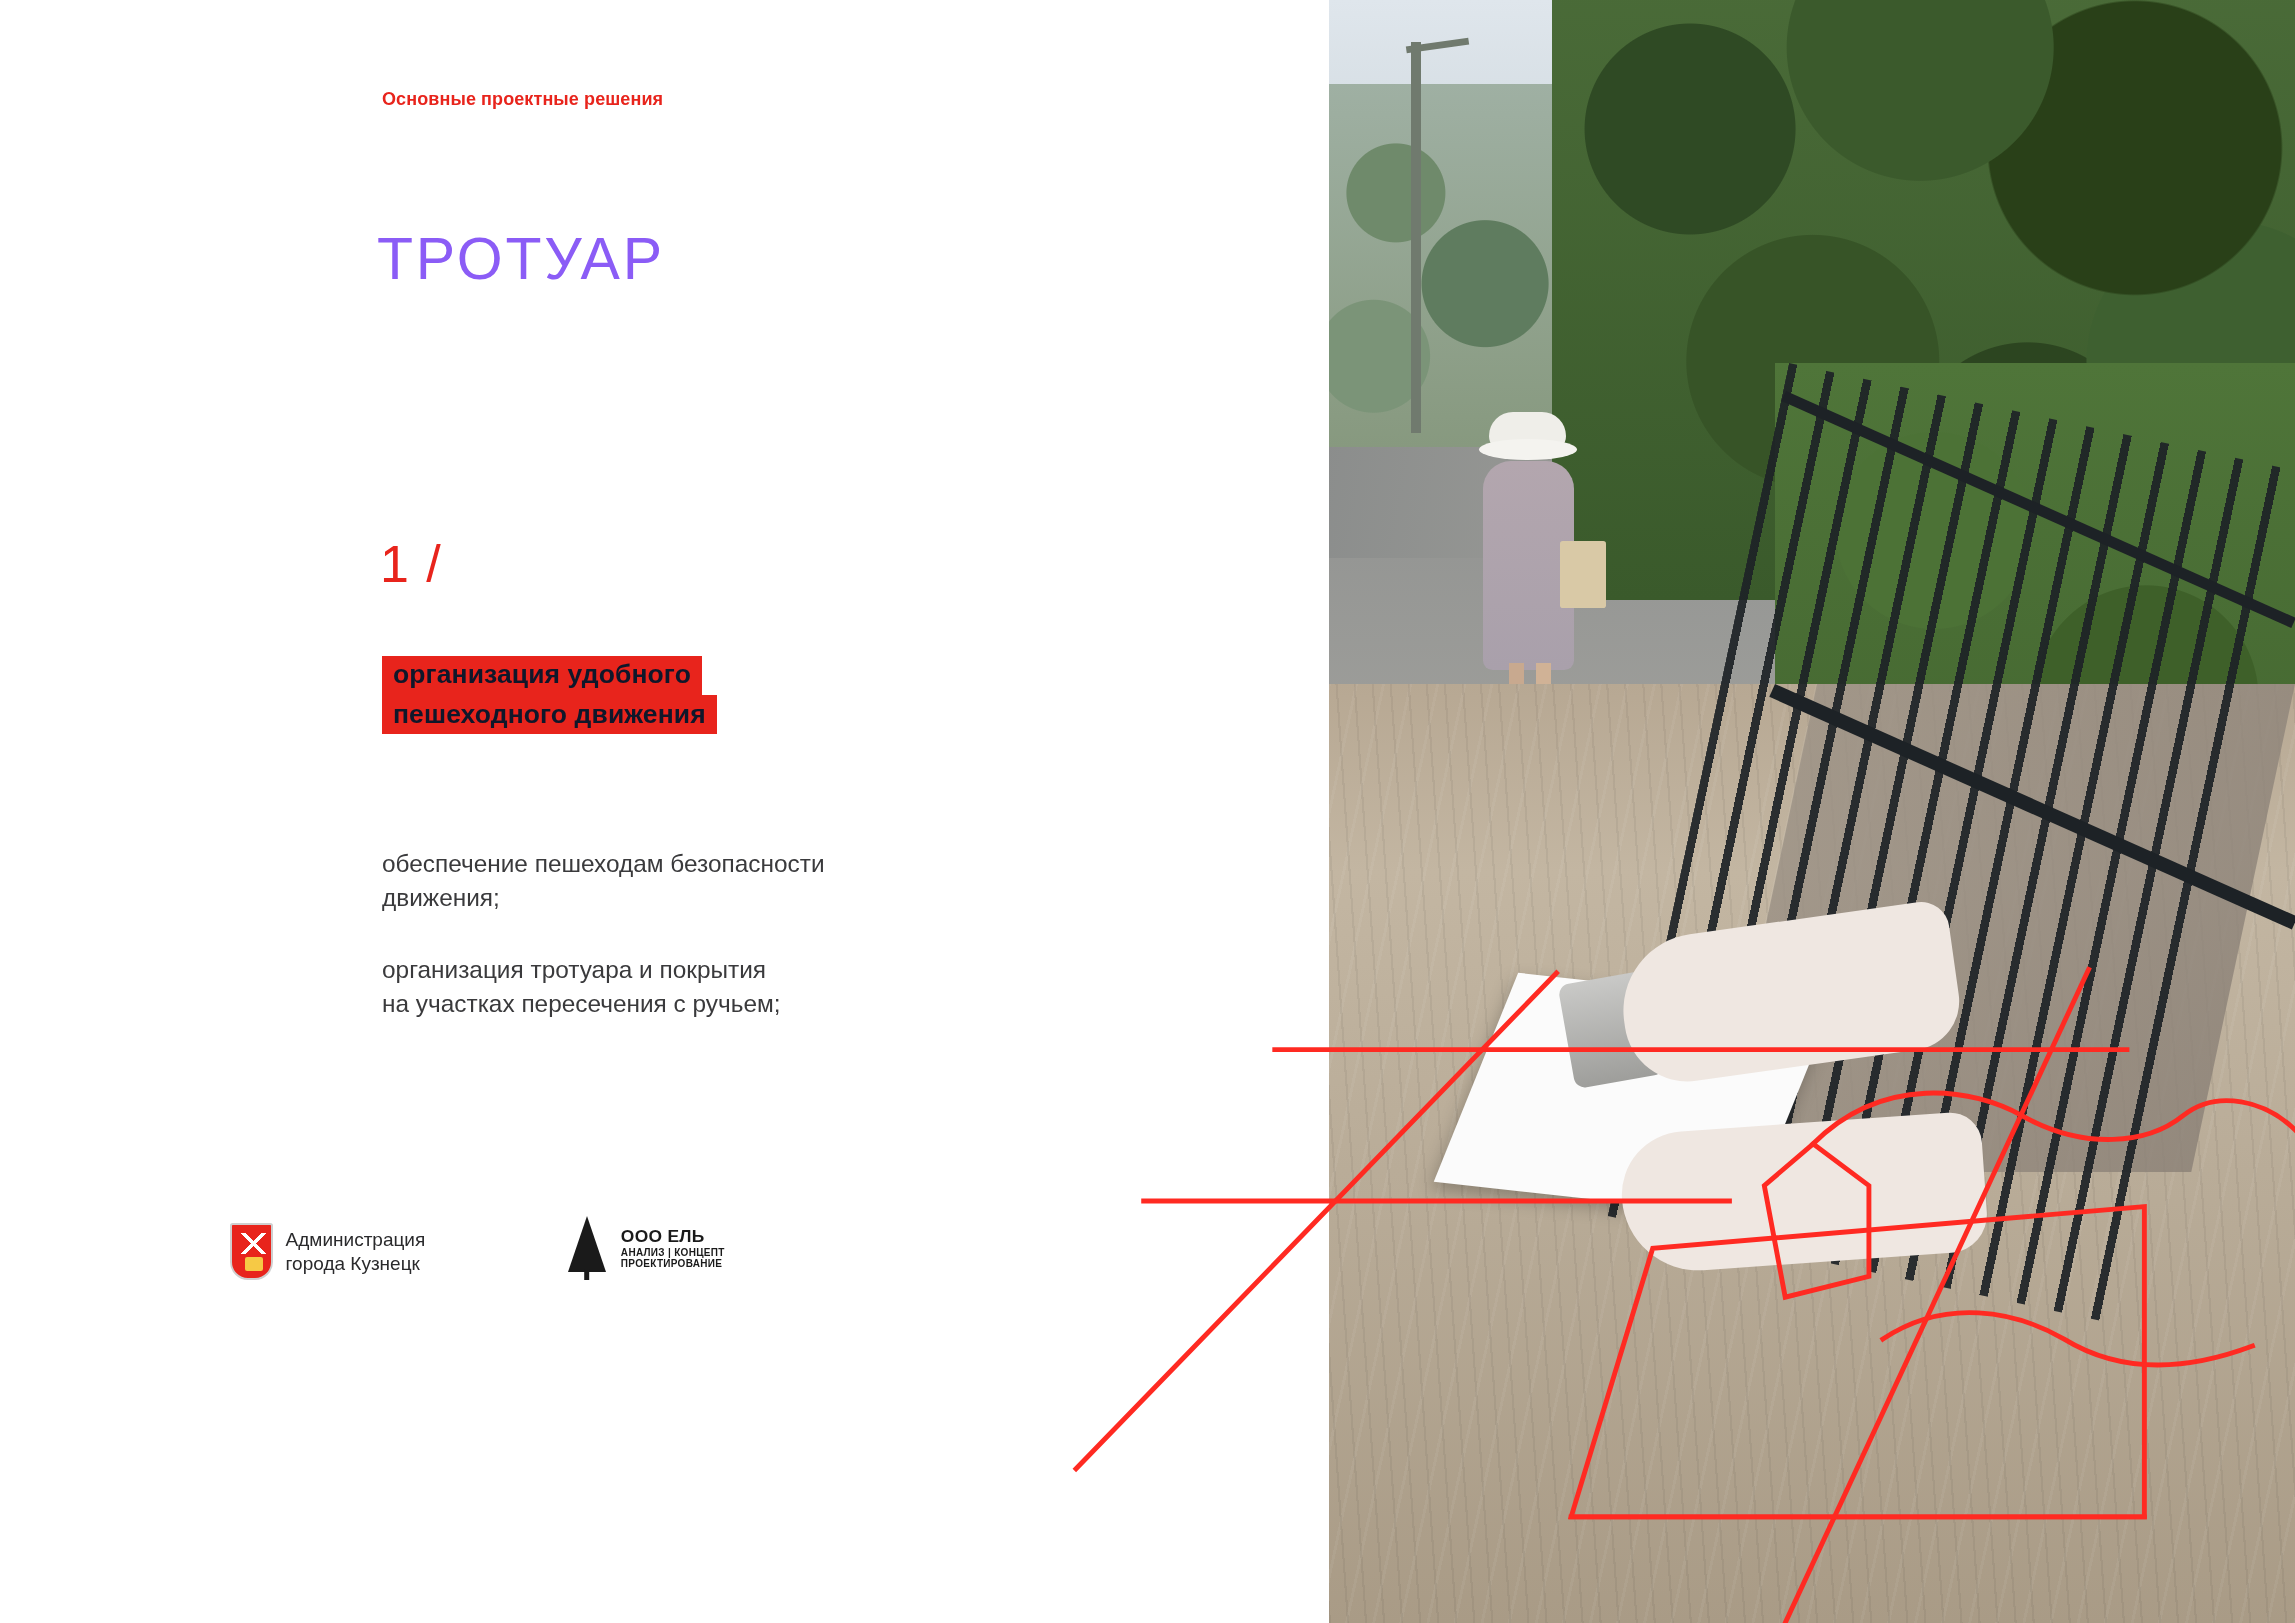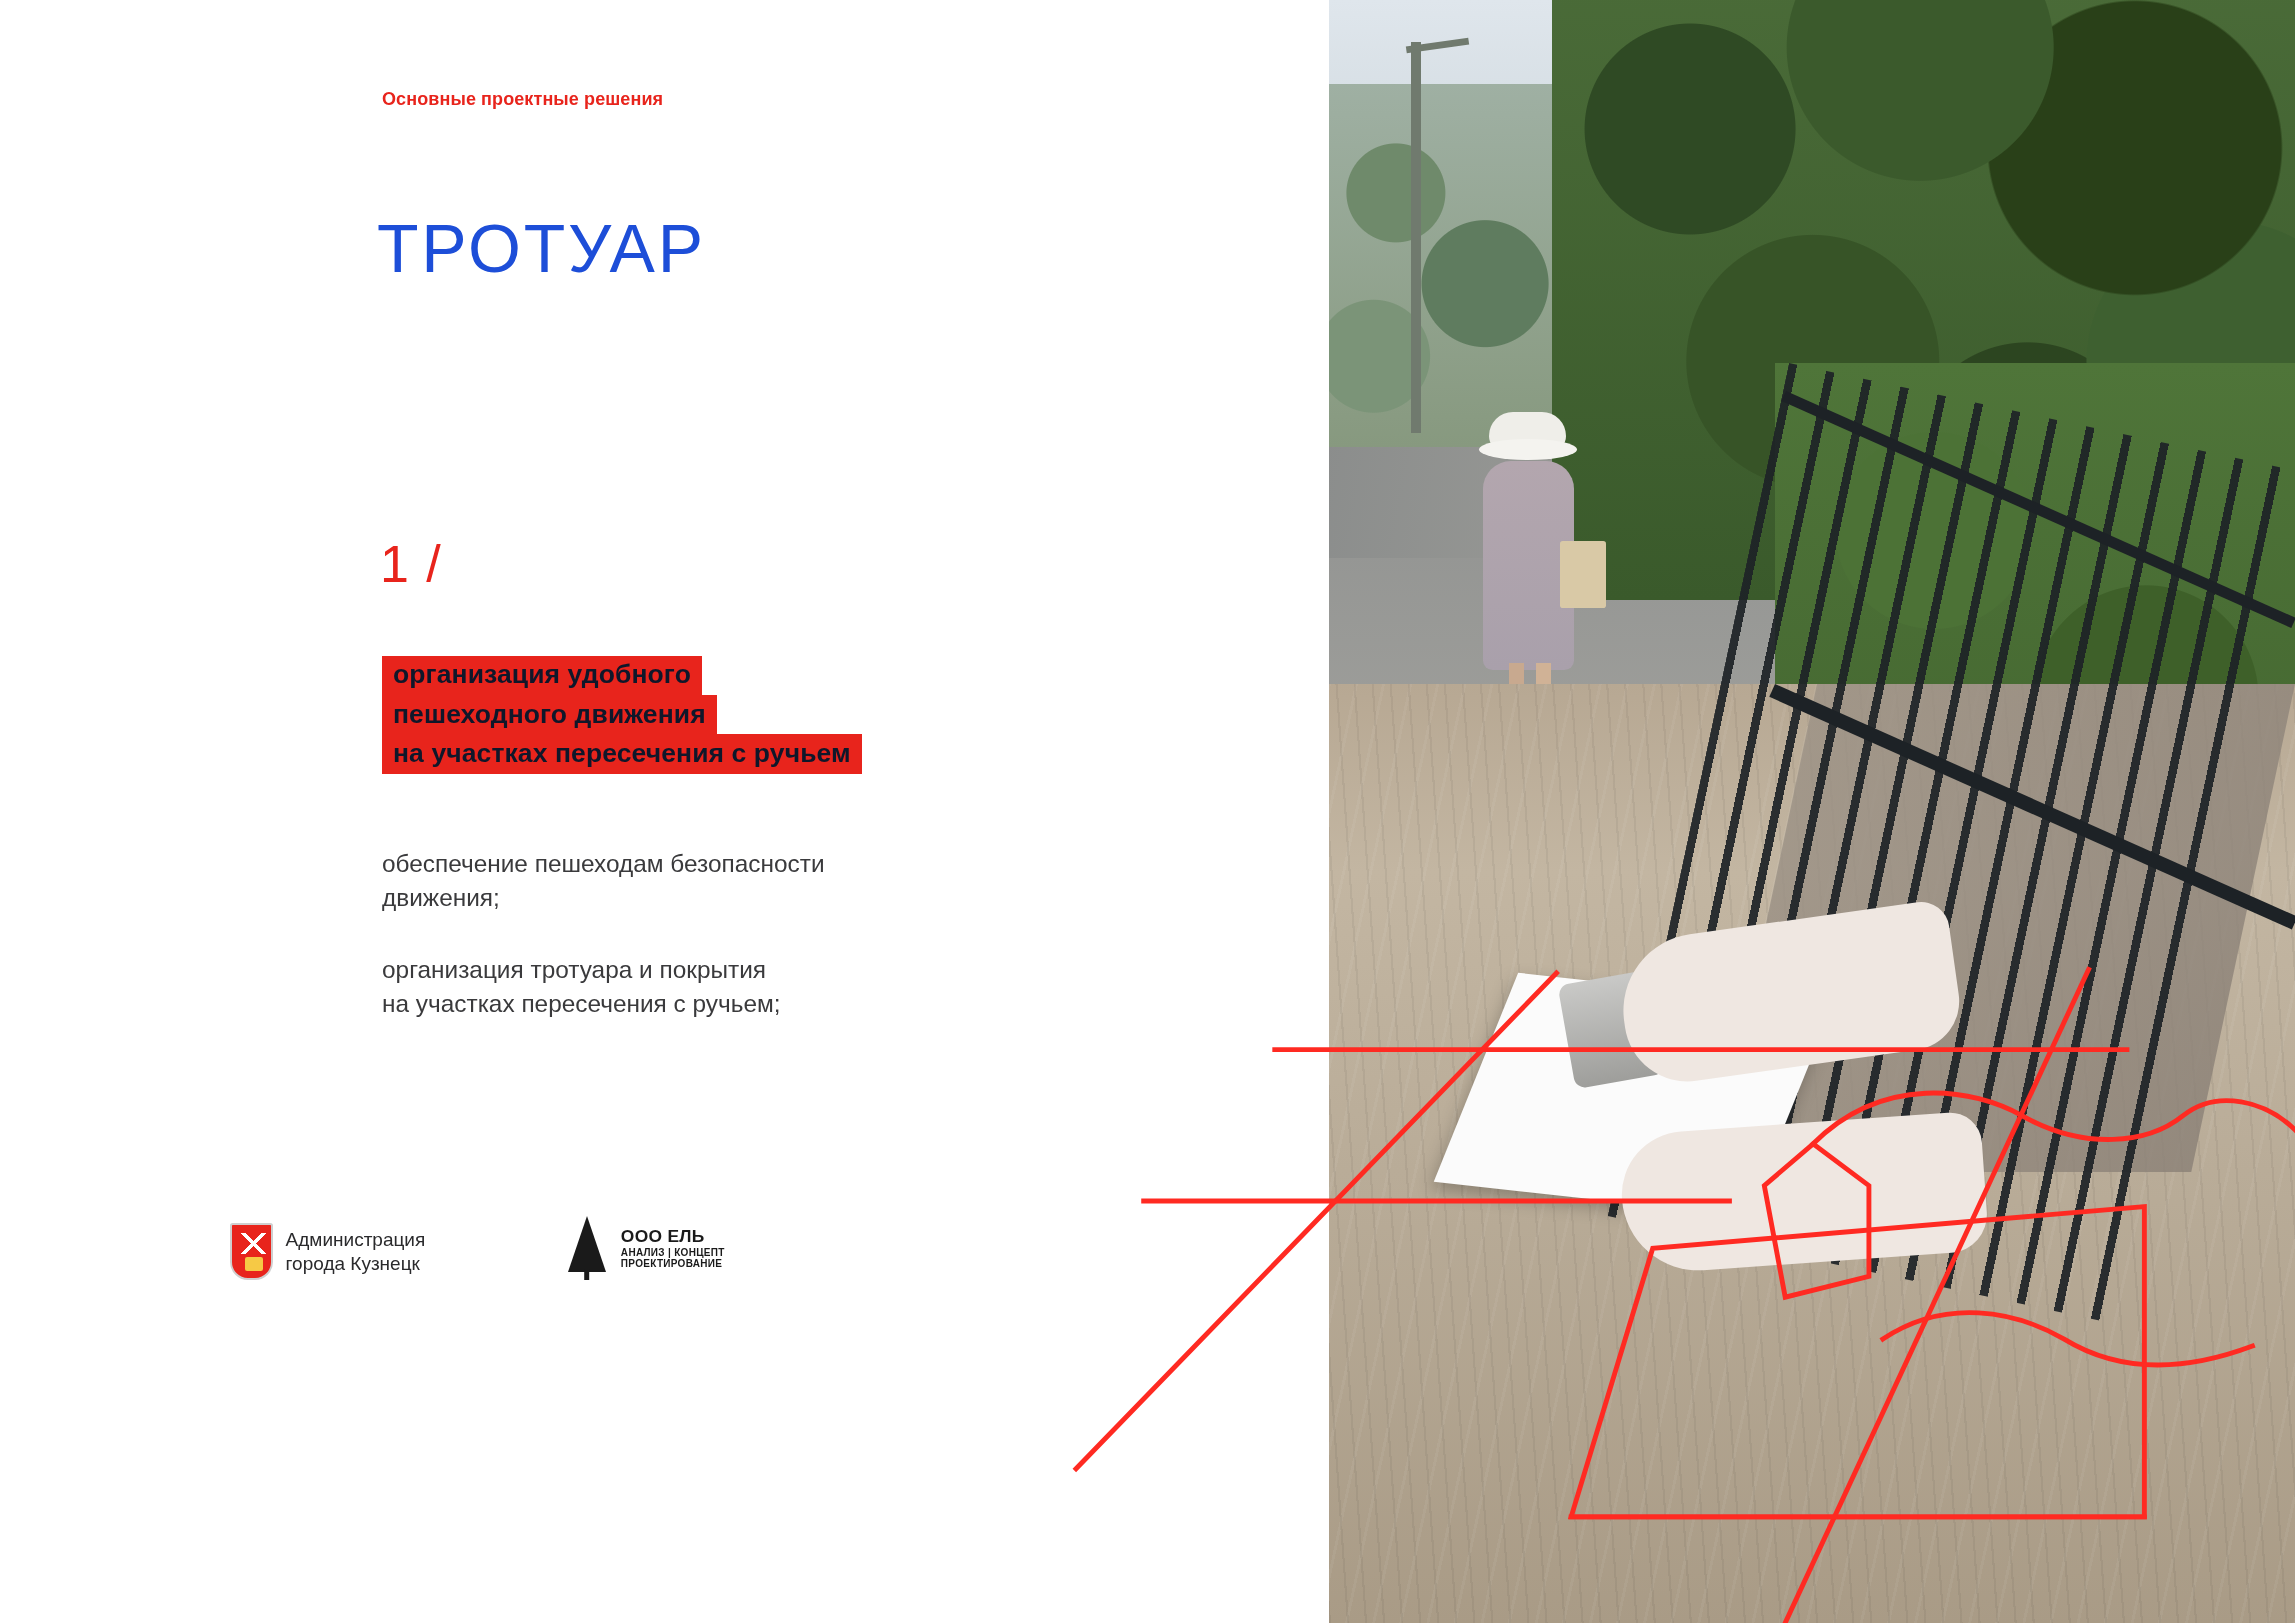--- a/index.html
+++ b/index.html
@@ -33,25 +33,25 @@
     font-size: 18px;
     font-weight: bold;
     letter-spacing: 0.1px;
     color: #e8241c;
     white-space: nowrap;
   }
 
   .main-title {
     position: absolute;
     left: 377px;
-    top: 214px;
-    font-size: 68px;
+    top: 230px;
+    font-size: 59px;
     font-weight: 300;
     letter-spacing: 2.8px;
-    color: #1d4ed8;
+    color: #8b5cf6;
     line-height: 1;
     white-space: nowrap;
   }
 
   .item-number {
     position: absolute;
     left: 380px;
     top: 538px;
     font-size: 52px;
     font-weight: 300;
@@ -347,21 +347,20 @@
 
     <div class="eyebrow">Основные проектные решения</div>
 
     <h1 class="main-title">ТРОТУАР</h1>
 
     <div class="item-number">1 /</div>
 
     <div class="highlight-block">
       <span class="hl-line">организация удобного</span>
       <span class="hl-line">пешеходного движения</span>
-      <span class="hl-line">на участках пересечения с ручьем</span>
     </div>
 
     <div class="body-block">
       <p class="body-para">обеспечение пешеходам безопасности
 движения;</p>
       <p class="body-para">организация тротуара и покрытия
 на участках пересечения с ручьем;</p>
     </div>
 
     <div class="footer">

